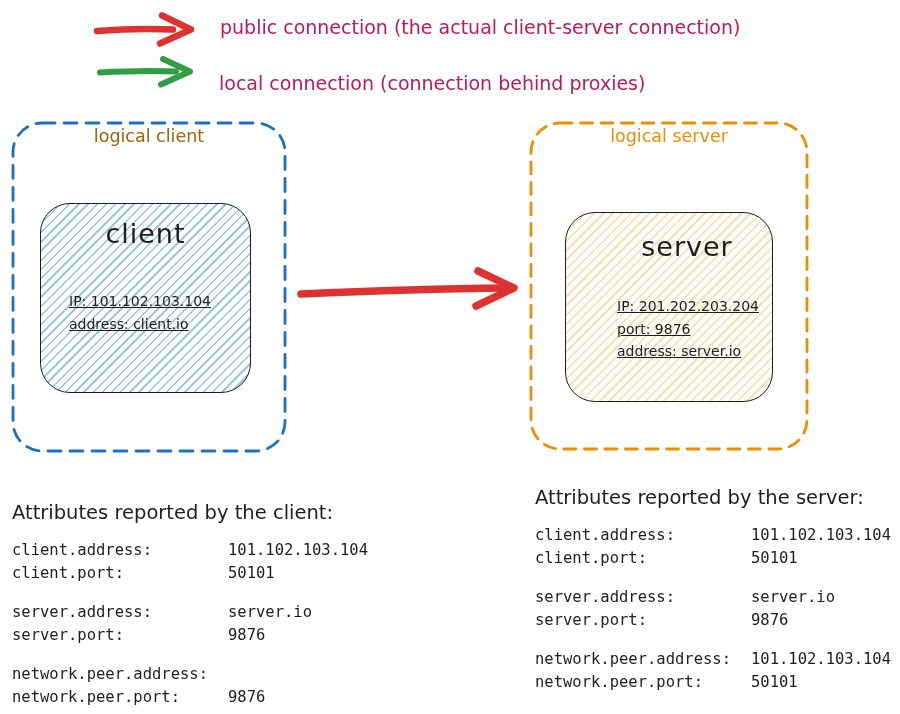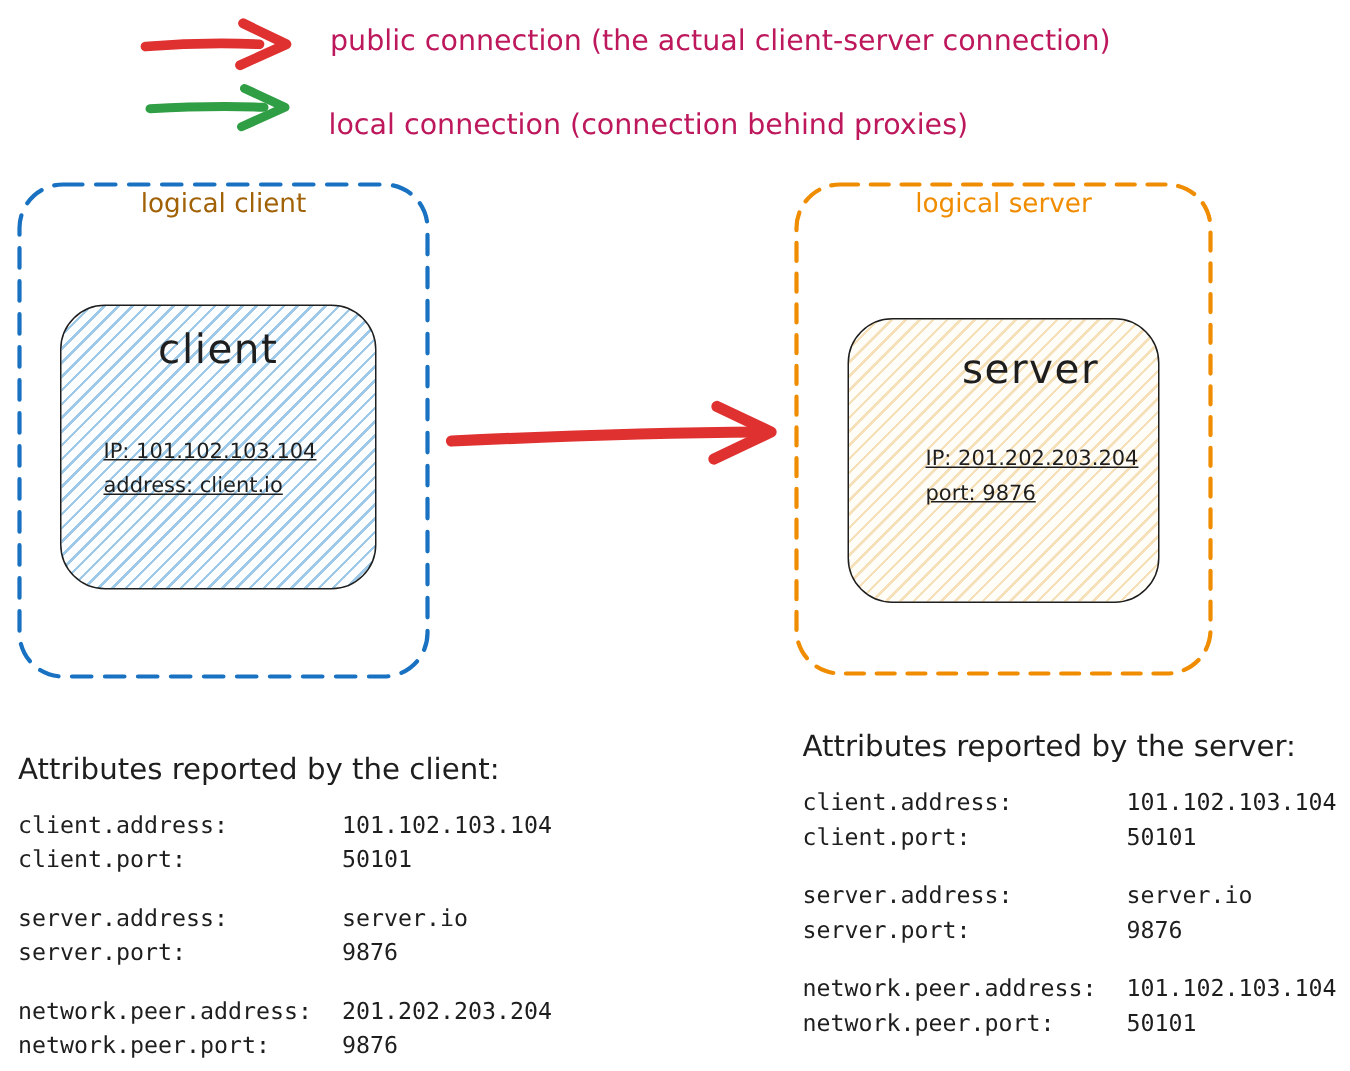--- a/index.html
+++ b/index.html
@@ -142,20 +142,21 @@
       <div>IP: 101.102.103.104</div>
       <div>address: client.io</div>
     </div>
   </div>
 
   <div class="node server">
     <div class="node-title">server</div>
     <div class="node-lines">
       <div>IP: 201.202.203.204</div>
       <div>port: 9876</div>
+      <div>address: server.io</div>
     </div>
   </div>
 
   <div class="attrs client">
     <div class="attrs-heading">Attributes reported by the client:</div>
     <div class="attr-groups">
       <div class="attr-group">
         <div class="attr-row">
           <span class="attr-key">client.address:</span>
           <span class="attr-val">101.102.103.104</span>
@@ -171,21 +172,20 @@
           <span class="attr-val">server.io</span>
         </div>
         <div class="attr-row">
           <span class="attr-key">server.port:</span>
           <span class="attr-val">9876</span>
         </div>
       </div>
       <div class="attr-group">
         <div class="attr-row">
           <span class="attr-key">network.peer.address:</span>
-          <span class="attr-val">201.202.203.204</span>
         </div>
         <div class="attr-row">
           <span class="attr-key">network.peer.port:</span>
           <span class="attr-val">9876</span>
         </div>
       </div>
     </div>
   </div>
 
   <div class="attrs server">

